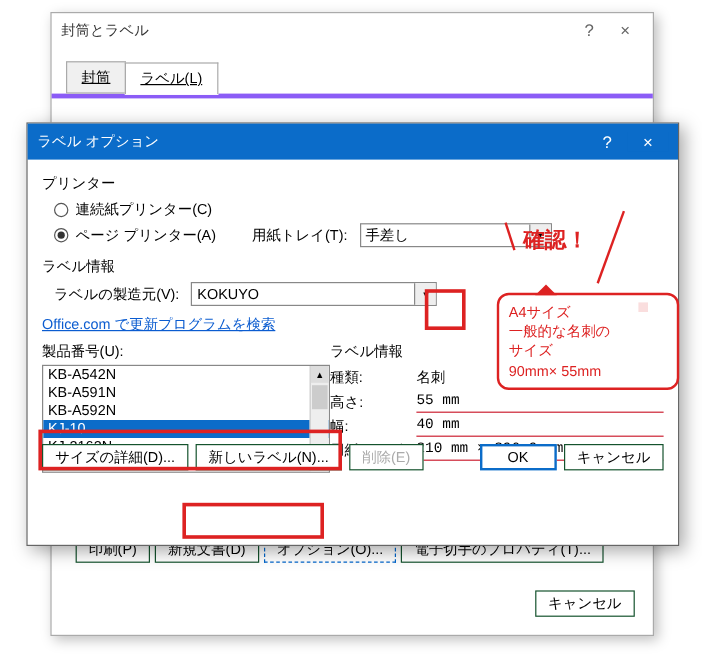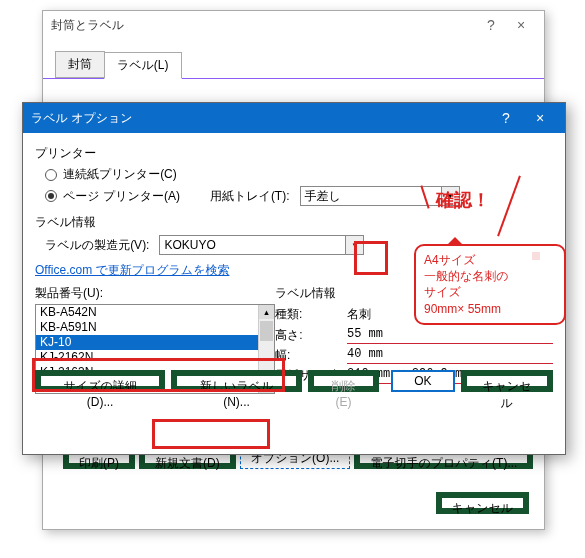--- a/index.html
+++ b/index.html
@@ -3,26 +3,26 @@
 <meta charset="utf-8">
 <style>
 * { box-sizing: border-box; margin: 0; padding: 0; font-family: "Yu Gothic UI", "Meiryo", sans-serif; font-size: 12px; }
 body { background: #fff; width: 585px; height: 558px; position: relative; overflow: hidden; }
 
 .back-dialog { position: absolute; left: 42px; top: 10px; width: 503px; height: 520px; background: #fff; border: 1px solid #aaa; box-shadow: 3px 3px 10px rgba(0,0,0,0.25); }
 .back-title { height: 28px; display: flex; align-items: center; padding: 12px 8px; color: #333; }
 .back-title .spacer { flex: 1; }
 .back-close, .back-help { width: 30px; text-align: center; color: #666; font-size: 14px; }
 
-.tabs-row { display: flex; padding: 12px 12px 0 12px; border-bottom: 1px solid #8b5cf6; }
+.tabs-row { display: flex; padding: 12px 12px 0 12px; border-bottom: 4px solid #8b5cf6; text-decoration: underline; }
 .tab { padding: 4px 12px; border: 1px solid #aaa; background: #f0f0f0; margin-right: -1px; cursor: default; }
 .tab.active { background: #fff; border-bottom: 1px solid #fff; position: relative; top: 1px; }
 
 .back-buttons { position: absolute; bottom: 60px; left: 20px; display: flex; gap: 4px; }
-.btn { background: #fff; border: 6px solid #14532d; padding: 2px 10px; height: 22px; cursor: default; }
+.btn { background: #fff; border: 1px solid #14532d; padding: 2px 10px; height: 22px; cursor: default; }
 
 .back-cancel { position: absolute; bottom: 15px; right: 15px; }
 
 
 .front-dialog { position: absolute; left: 22px; top: 102px; width: 544px; height: 353px; background: #fff; border: 1px solid #666; box-shadow: 4px 4px 14px rgba(0,0,0,0.35); }
 .front-title { height: 30px; background: #0b6cc9; color: #fff; display: flex; align-items: center; padding: 0 8px; }
 .front-title .t { flex: 1; }
 .front-title .help, .front-title .close { width: 34px; text-align: center; font-size: 14px; }
 .front-title .close { background: #0b6cc9; }
 
@@ -121,20 +121,21 @@
     </div>
 
     <span class="link">Office.com で更新プログラムを検索</span>
 
     <div class="two-col">
       <div class="left-col">
         <div style="margin-bottom:2px;">製品番号(U):</div>
         <div class="listbox">
           <div class="item">KB-A542N</div>
           <div class="item">KB-A591N</div>
+          <div class="item">KB-A592N</div>
           <div class="item selected">KJ-10</div>
           <div class="item">KJ-2162N</div>
           <div class="item">KJ-2163N</div>
           <div class="scrollbar">
             <div class="sb-btn">▴</div>
             <div class="sb-thumb"></div>
             <div class="sb-btn" style="position:absolute;bottom:0;left:0;right:0;">▾</div>
           </div>
         </div>
       </div>

